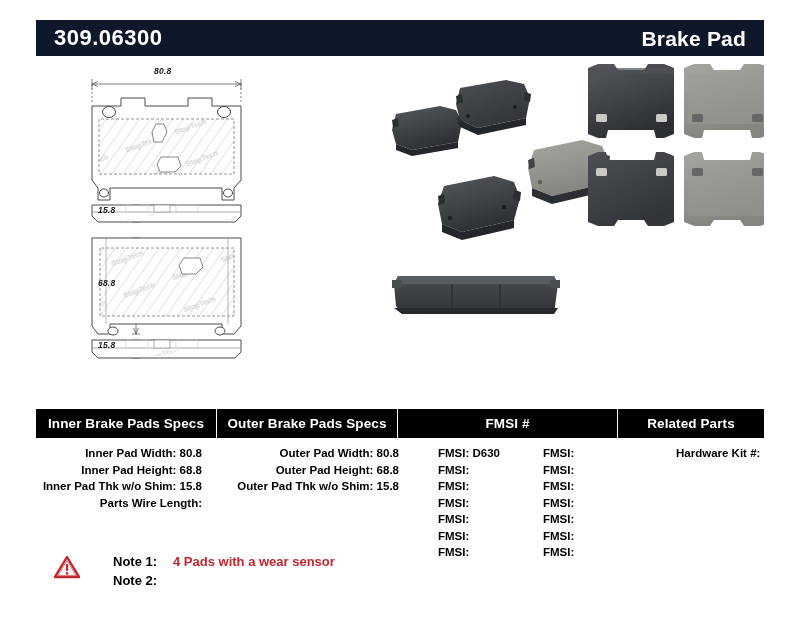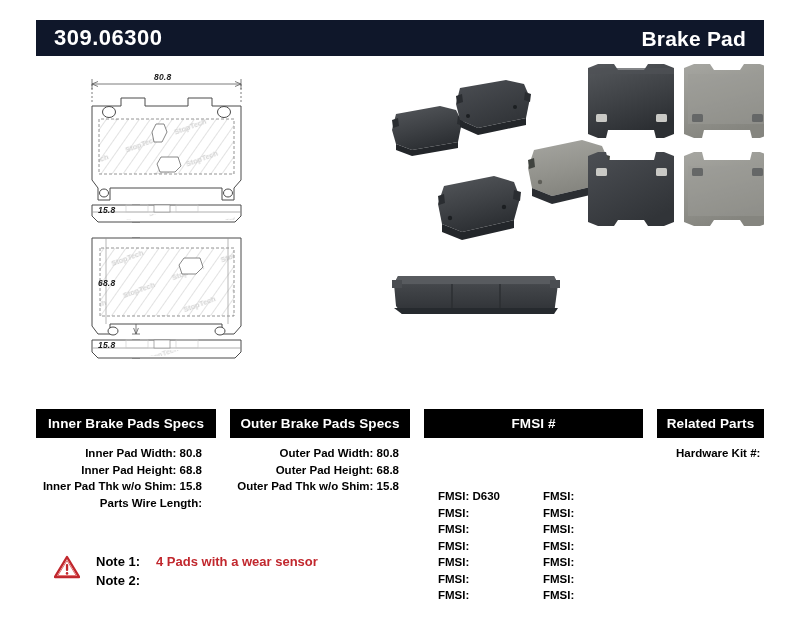--- a/index.html
+++ b/index.html
@@ -64,21 +64,21 @@
   
   .spec-table {
     position: absolute;
     left: 36px;
     top: 409px;
     width: 728px;
   }
   .spec-head {
     display: flex;
     height: 29px;
-    gap: 14px;
+    gap: 1px;
   }
   .spec-head > div {
     background: #000000;
     color: #ffffff;
     font-size: 13.5px;
     font-weight: bold;
     display: flex;
     align-items: center;
     justify-content: center;
     letter-spacing: 0.1px;
@@ -105,21 +105,20 @@
     line-height: 16.5px;
     white-space: nowrap;
   }
   .fmsi-grid {
     display: flex;
   }
   .fmsi-col {
     width: 105px;
     padding-left: 8px;
     box-sizing: border-box;
-    margin-top: 43px;
   }
   .fmsi-line {
     font-size: 11.5px;
     font-weight: bold;
     line-height: 16.5px;
     white-space: nowrap;
   }
   .rel-col {
     padding-left: 10px;
   }
@@ -129,20 +128,21 @@
     line-height: 16.5px;
   }
 
   
   .notes {
     position: absolute;
     left: 54px;
     top: 552px;
     display: flex;
     align-items: flex-start;
+    gap: 17px;
   }
   .warn-icon {
     width: 26px;
     height: 24px;
     margin-right: 16px;
     margin-top: 3px;
     flex: none;
   }
   .note-rows { }
   .note-row {
@@ -275,21 +275,21 @@
       </g>
       <path d="M56,278 L205,278 L205,290 L199,296 L62,296 L56,290 Z" fill="#ffffff" stroke="#4a4a4a" stroke-width="1"></path>
       <line x1="56" y1="286" x2="205" y2="286" stroke="#9a9a9a" stroke-width="0.8"></line>
       <rect x="118" y="278" width="16" height="8" fill="#ffffff" stroke="#8a8a8a" stroke-width="0.7"></rect>
       <rect x="90" y="278" width="22" height="8" fill="none" stroke="#c8c8c8" stroke-width="0.6"></rect>
       <rect x="140" y="278" width="22" height="8" fill="none" stroke="#c8c8c8" stroke-width="0.6"></rect>
       <path d="M62,288 L199,288 L199,294 L62,294 Z" fill="url(#wm)" stroke="none" opacity="0.85"></path>
     </g>
   </svg>
 
-  <div class="dim-label" style="left:118px; top:10px;">80.8</div>
+  <div class="dim-label" style="left:118px; top:4px;">80.8</div>
   <div class="dim-label" style="left:62px; top:143px;">15.8</div>
   <div class="dim-label" style="left:62px; top:216px;">68.8</div>
   <div class="dim-label" style="left:62px; top:278px;">15.8</div>
 </div>
 
 <div class="photos">
   <svg width="382" height="334" viewBox="0 0 382 334">
     <defs>
       <linearGradient id="gdark" x1="0" y1="0" x2="0.4" y2="1">
         <stop offset="0%" stop-color="#55585c"></stop>

